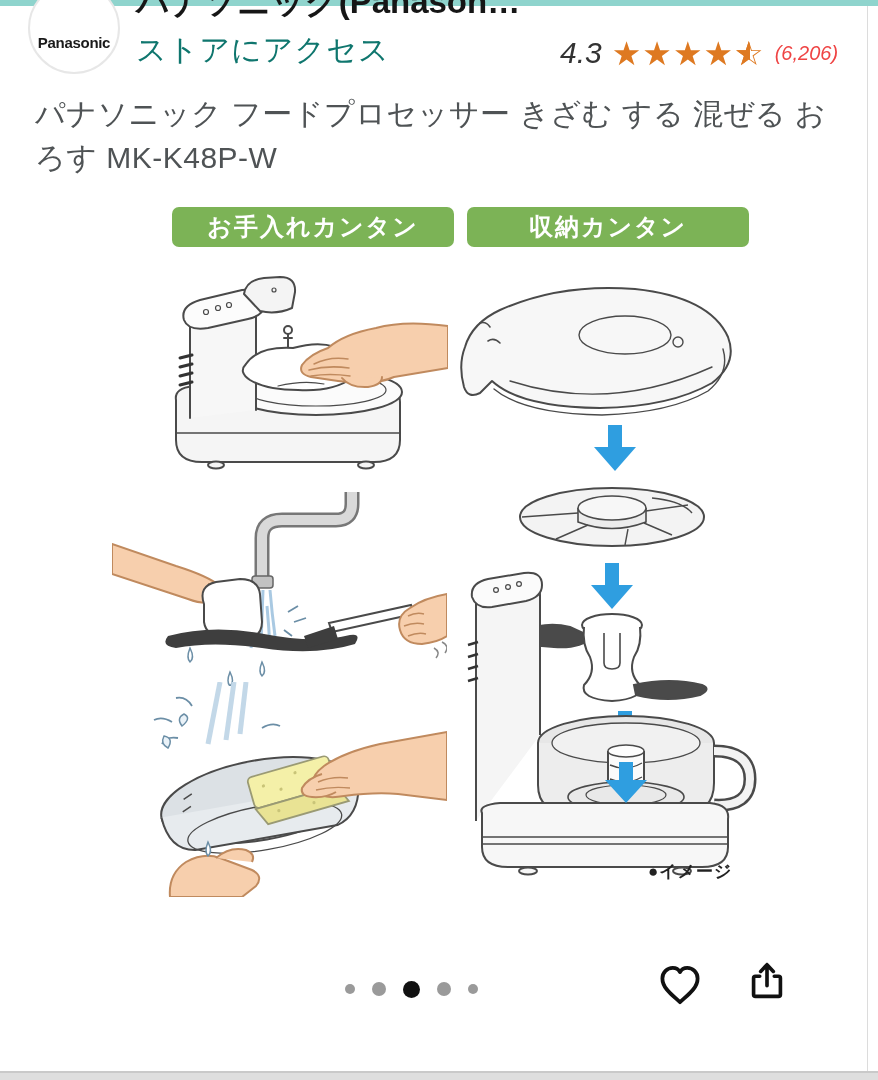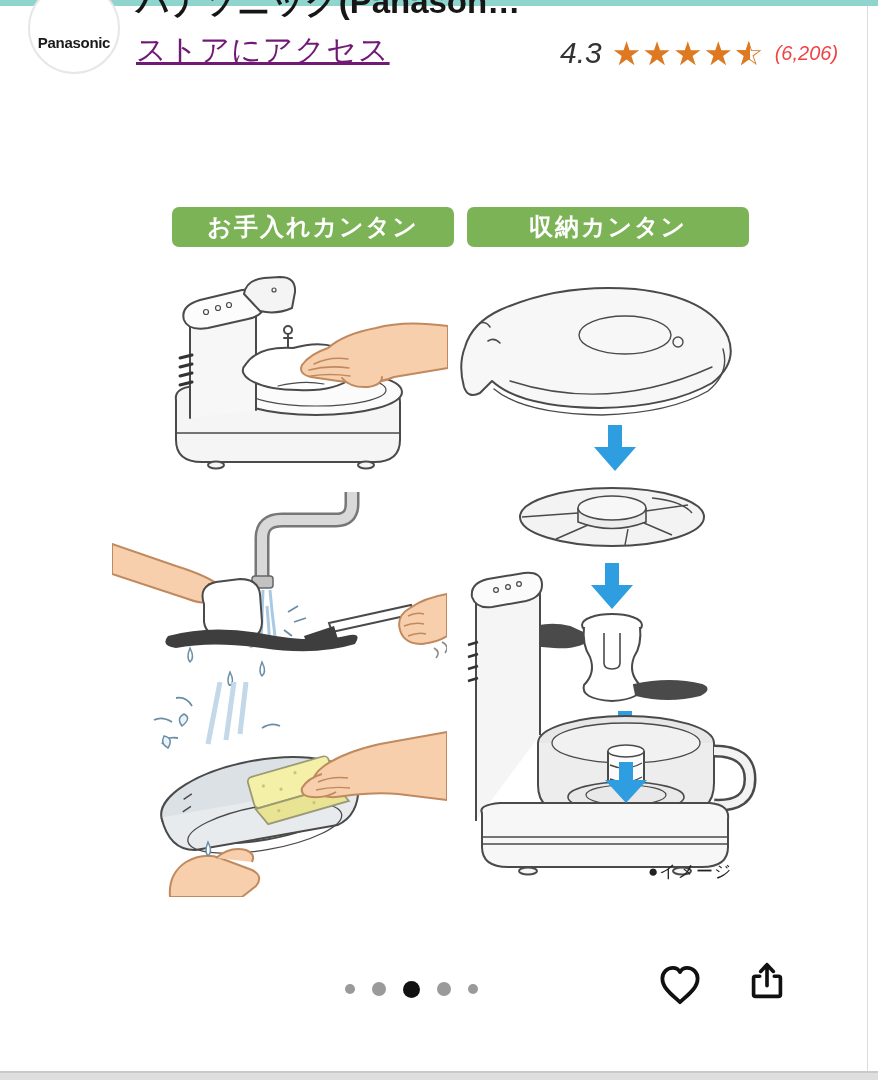--- a/index.html
+++ b/index.html
@@ -11,21 +11,21 @@
   .right-edge{position:absolute;left:867px;top:6px;width:1px;height:1065px;background:#dcdcdc;}
   .bottom-bar{position:absolute;left:0;bottom:0;width:878px;height:9px;background:#dedede;border-top:2px solid #c9c9c9;box-sizing:border-box;}
 
   .logo-circle{
     position:absolute;left:28px;top:-18px;width:92px;height:92px;border-radius:50%;
     background:#fff;border:2px solid #e7e7e7;display:flex;align-items:center;justify-content:center;
     font-weight:bold;font-size:15px;color:#1a1a1a;letter-spacing:-0.3px;box-sizing:border-box;
   }
   .logo-circle span{margin-top:28px;}
   .brand-name{position:absolute;left:136px;top:-20px;font-size:33px;font-weight:bold;color:#161616;white-space:nowrap;}
-  .store-link{position:absolute;left:136px;top:30px;font-size:30px;color:#701a75;text-decoration:underline;letter-spacing:1px;cursor:pointer;}
+  .store-link{position:absolute;left:136px;top:30px;font-size:30px;color:#0f766e;letter-spacing:1px;cursor:pointer;}
   .rating-row{position:absolute;left:560px;top:36px;display:flex;align-items:center;gap:10px;font-style:italic;}
   .rating-value{font-size:30px;color:#333;}
   .stars{display:flex;color:#de7921;font-size:33px;line-height:1;letter-spacing:1px;}
   .st{position:relative;display:inline-block;}
   .st.half .h-out{color:#de7921;}
   .st.half .h-fill{position:absolute;left:0;top:0;width:52%;overflow:hidden;color:#de7921;}
   .rating-count{font-size:20px;color:#ef4444;}
 
   .product-title{
     position:absolute;left:35px;top:92px;width:812px;
@@ -39,21 +39,21 @@
     color:#fff;font-weight:bold;font-size:24px;letter-spacing:2px;
   }
 
   .illus{position:absolute;}
   .illus svg{display:block;width:100%;height:100%;}
   .illus-wipe{left:128px;top:268px;width:320px;height:215px;}
   .illus-rinse{left:112px;top:486px;width:335px;height:200px;}
   .illus-sponge{left:112px;top:682px;width:335px;height:215px;}
   .illus-storage{left:420px;top:265px;width:360px;height:620px;}
 
-  .image-caption{position:absolute;left:648px;top:860px;font-size:17px;font-weight:400;color:#222;letter-spacing:1px;}
+  .image-caption{position:absolute;left:648px;top:860px;font-size:17px;font-weight:700;color:#222;letter-spacing:1px;}
 
   .dots{position:absolute;left:345px;top:978px;height:22px;display:flex;align-items:center;gap:17px;}
   .dot{border-radius:50%;}
 
   .icon-btn{position:absolute;cursor:pointer;}
   .icon-heart{left:656px;top:961px;width:48px;height:48px;}
   .icon-share{left:744px;top:958px;width:46px;height:50px;}
 </style>
 </head>
 <body>
@@ -72,20 +72,21 @@
     <span class="stars">
         <span class="st full">★</span>
         <span class="st full">★</span>
         <span class="st full">★</span>
         <span class="st full">★</span>
         <span class="st half"><span class="h-out">☆</span><span class="h-fill">★</span></span>
       </span>
     <span class="rating-count">(6,206)</span>
   </div>
 
+  <div class="product-title">パナソニック フードプロセッサー きざむ する 混ぜる おろす MK-K48P-W</div>
 
   <div class="badge-row">
     <div class="badge">お手入れカンタン</div>
     <div class="badge">収納カンタン</div>
   </div>
 
   <div class="illus illus-wipe">
     <svg viewBox="0 0 320 215">
       <g stroke="#4a4a4a" stroke-width="2" fill="none" stroke-linejoin="round" stroke-linecap="round">
         <path d="M48,132 Q46,120 66,118 L250,116 Q272,118 272,134 L272,172 Q272,194 246,194 L74,194 Q48,194 48,172 Z" fill="#f5f5f5"></path>

